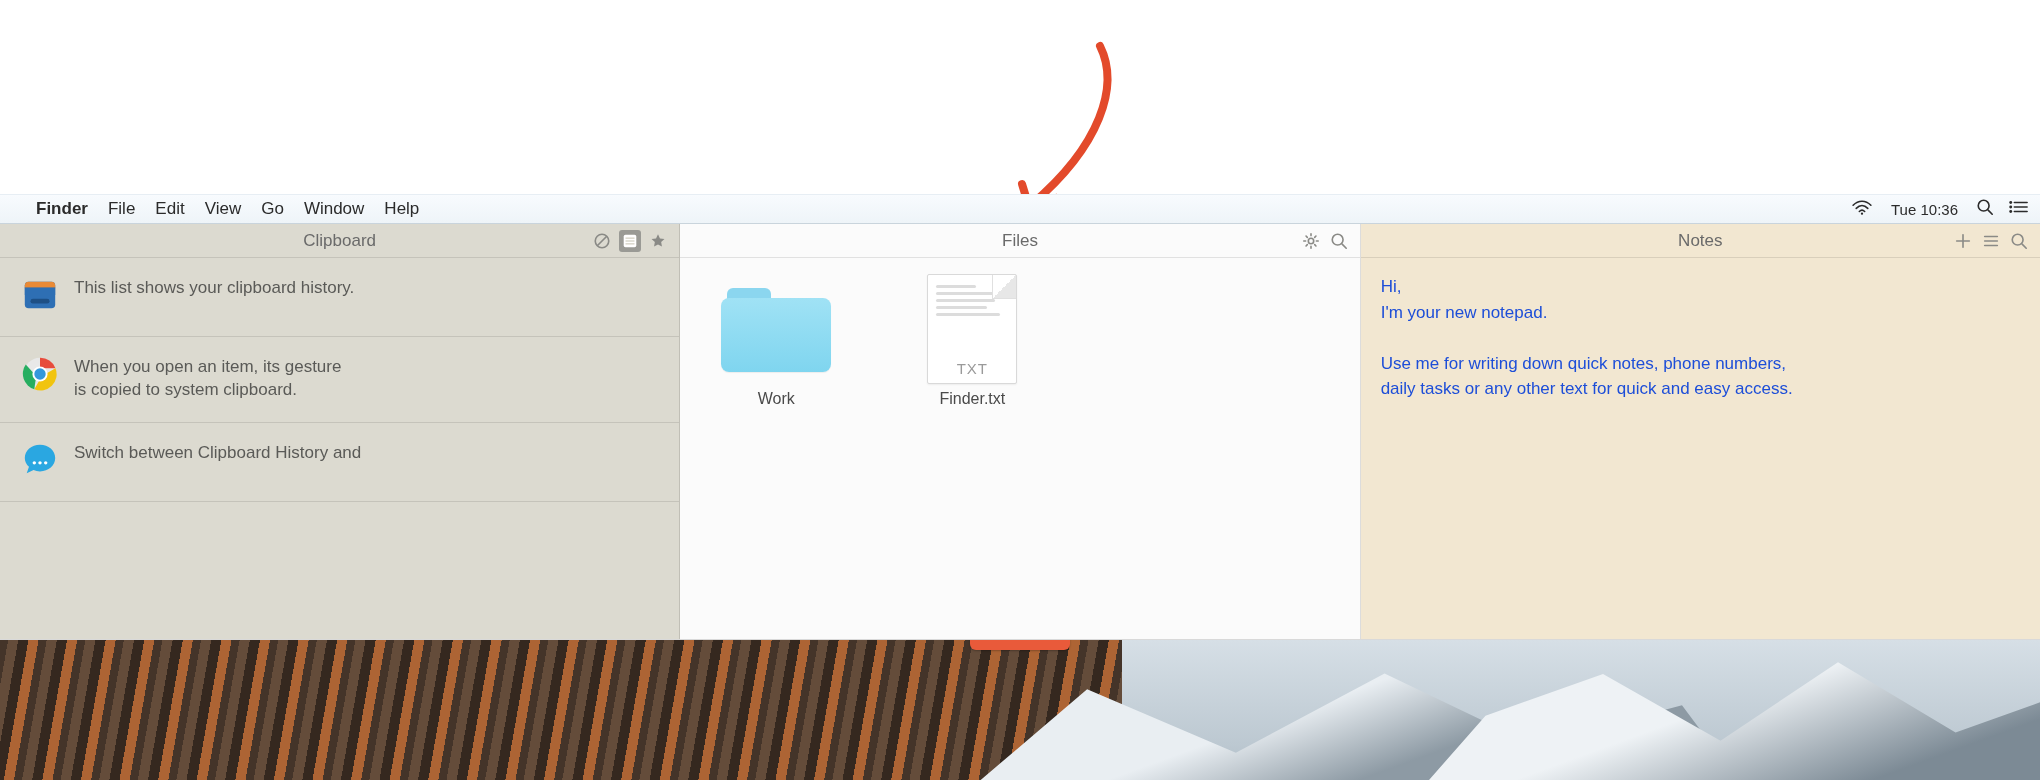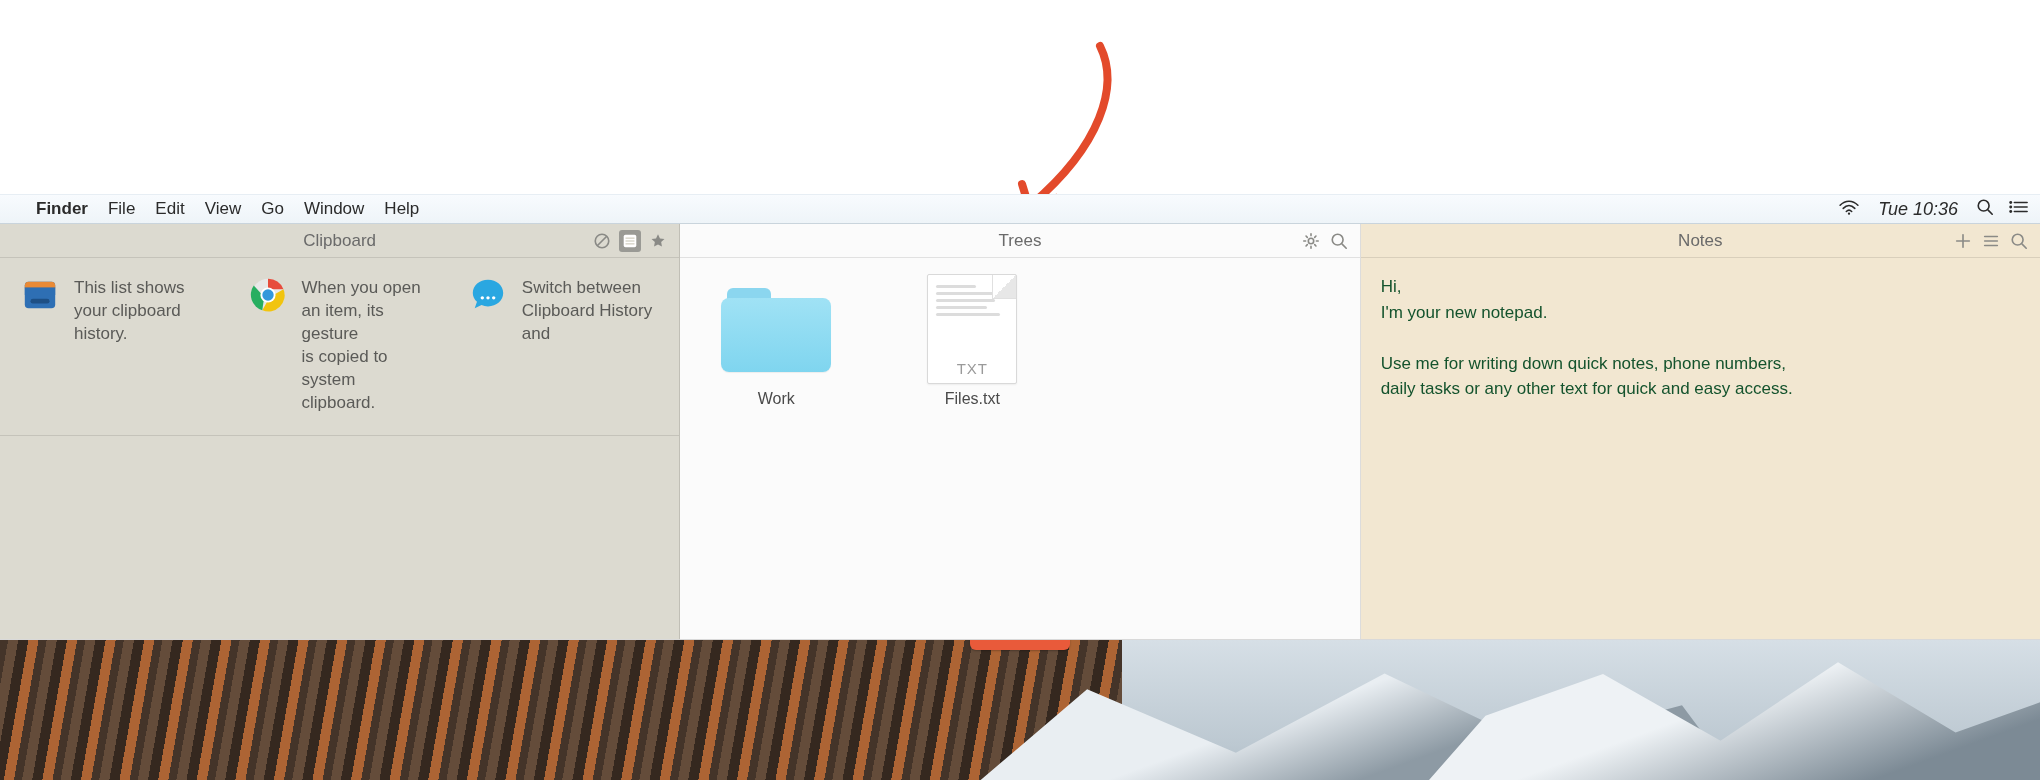--- a/index.html
+++ b/index.html
@@ -62,23 +62,22 @@
     cursor: default;
   }
   .menubar .right {
     margin-left: auto;
     display: flex;
     align-items: center;
     gap: 14px;
     color: #2b2b2b;
   }
   .menubar .right .clock {
-    font-size: 18px;
+    font-size: 15px;
     padding: 0 4px;
-    font-style: italic;
   }
 
   
   .panels {
     position: absolute;
     left: 0;
     right: 0;
     top: 188px;
     height: 416px;
     display: flex;
@@ -123,21 +122,21 @@
     border-radius: 3px;
     cursor: default;
   }
   .hicon.active {
     background: #9a9a95;
     color: #fff;
   }
 
   
   .panel.clipboard { background: #dcdad0; }
-  .clip-list { display: flex; }
+  .clip-list { display: flex; flex-direction: column; }
   .clip-item {
     display: flex;
     gap: 14px;
     padding: 18px 18px 20px 20px;
     border-bottom: 1px solid rgba(0,0,0,0.10);
     color: #5a5a57;
     font-size: 17px;
     line-height: 1.35;
   }
   .clip-icon {
@@ -269,21 +268,21 @@
       radial-gradient(circle at 78% 18%, rgba(255,255,255,0.75) 0 5px, transparent 6px),
       linear-gradient(130deg, rgba(0,0,0,0.22) 0 12%, transparent 12% 22%, rgba(0,0,0,0.18) 22% 30%, transparent 30%),
       linear-gradient(#7fcf3e, #3fa31e);
   }
 
   
   .panel.notes { background: #f2e7d1; }
   .notes-body {
     flex: 1;
     padding: 16px 20px;
-    color: #14532d;
+    color: #1d4ed8;
     font-size: 17px;
     line-height: 1.5;
     white-space: pre-line;
   }
 
   
   .wallpaper {
     position: absolute;
     left: 0;
     right: 0;
@@ -462,21 +461,21 @@
           </div>
           <div class="clip-text">
             <span>Switch between Clipboard History and</span>
           </div>
         </div>
       </div>
     </div>
 
     <div class="panel files">
       <div class="phead">
-        <span>Trees</span>
+        <span>Files</span>
         <div class="icons">
           <span class="hicon">
             <svg width="18" height="18" viewBox="0 0 20 20">
                 <circle class="stroke" cx="10" cy="10" r="3"></circle>
                 <path class="stroke" d="M10 2v2M10 16v2M2 10h2M16 10h2M4.5 4.5l1.4 1.4M14.1 14.1l1.4 1.4M15.5 4.5l-1.4 1.4M5.9 14.1l-1.4 1.4"></path>
               </svg>
           </span>
           <span class="hicon">
             <svg width="18" height="18" viewBox="0 0 20 20">
                 <circle class="stroke" cx="8.5" cy="8.5" r="6"></circle>
@@ -497,21 +496,21 @@
             <div class="txt-doc">
               <div class="fold"></div>
               <div class="line l1"></div>
                 <div class="line l2"></div>
                 <div class="line l3"></div>
                 <div class="line l4"></div>
                 <div class="line l5"></div>
               <div class="tag">TXT</div>
             </div>
           </div>
-          <div class="label">Files.txt</div>
+          <div class="label">Finder.txt</div>
         </div>
       </div>
     </div>
 
     <div class="panel notes">
       <div class="phead">
         <span>Notes</span>
         <div class="icons">
           <span class="hicon">
             <svg width="18" height="18" viewBox="0 0 20 20">

